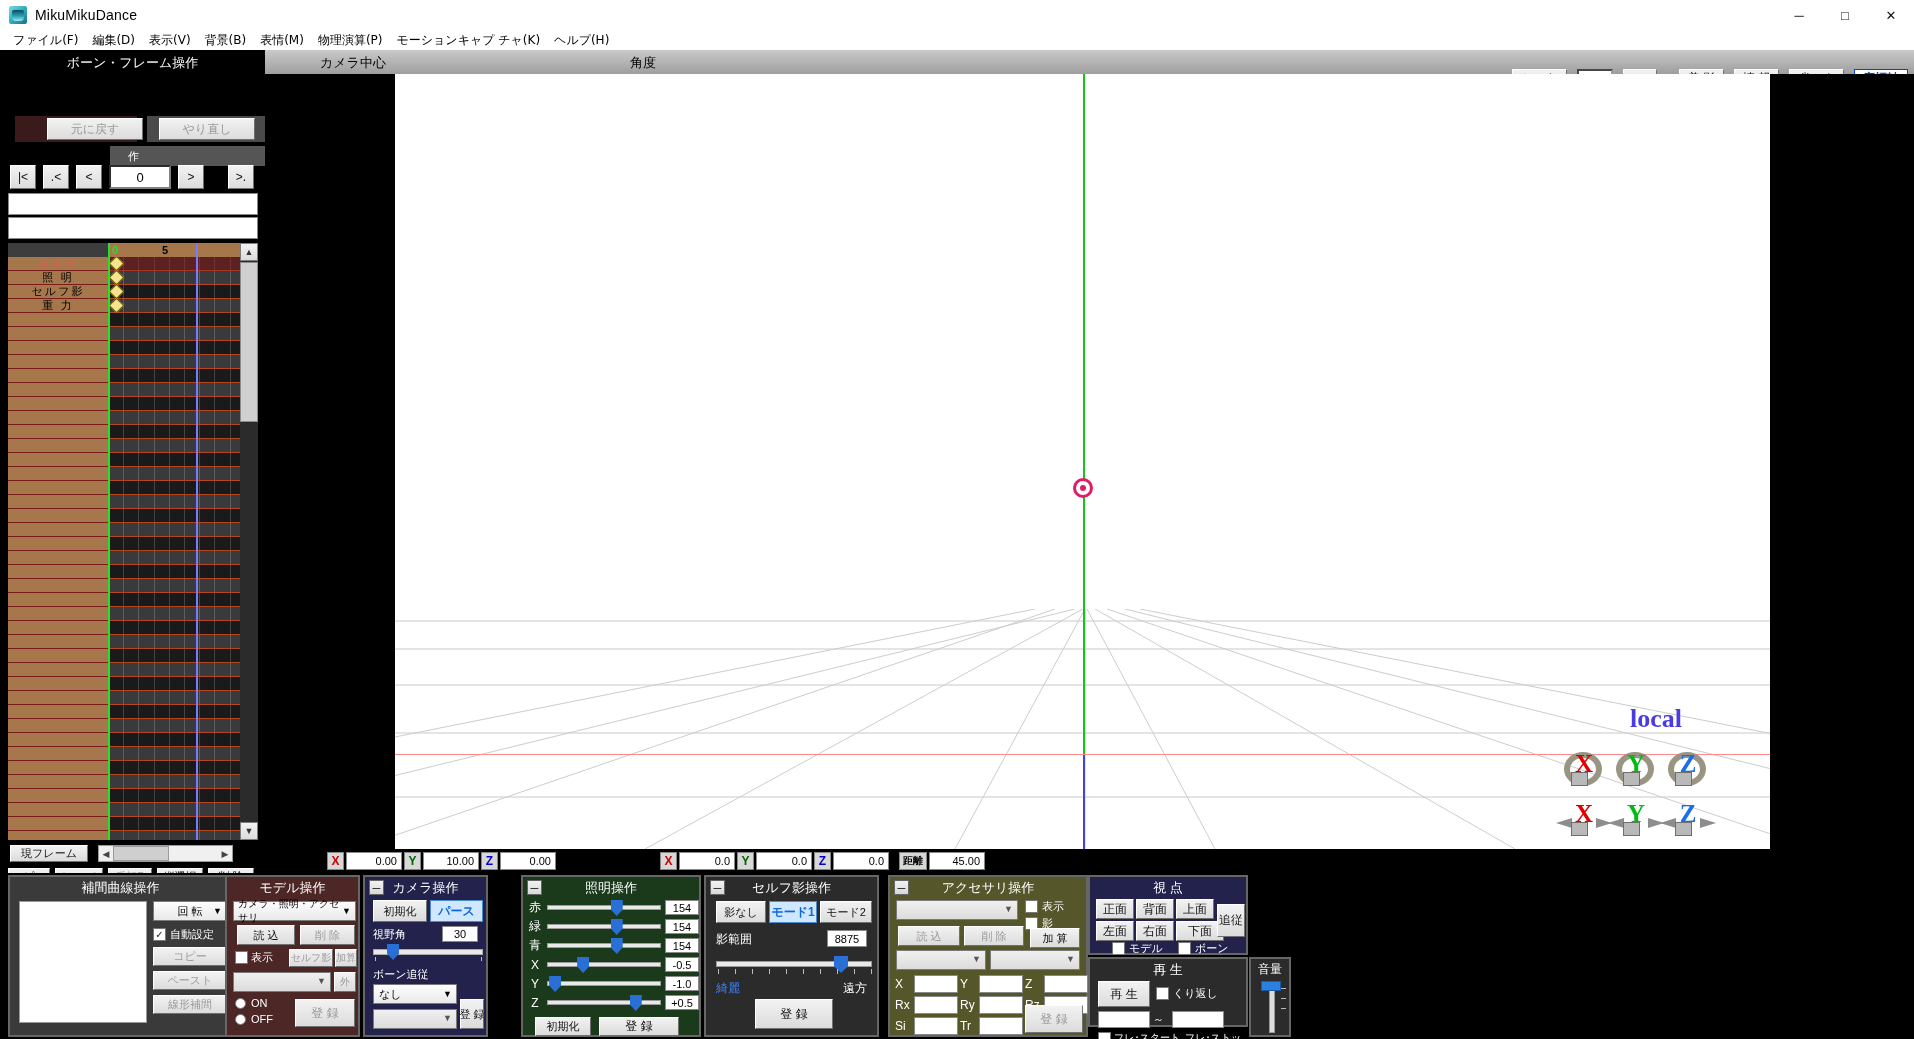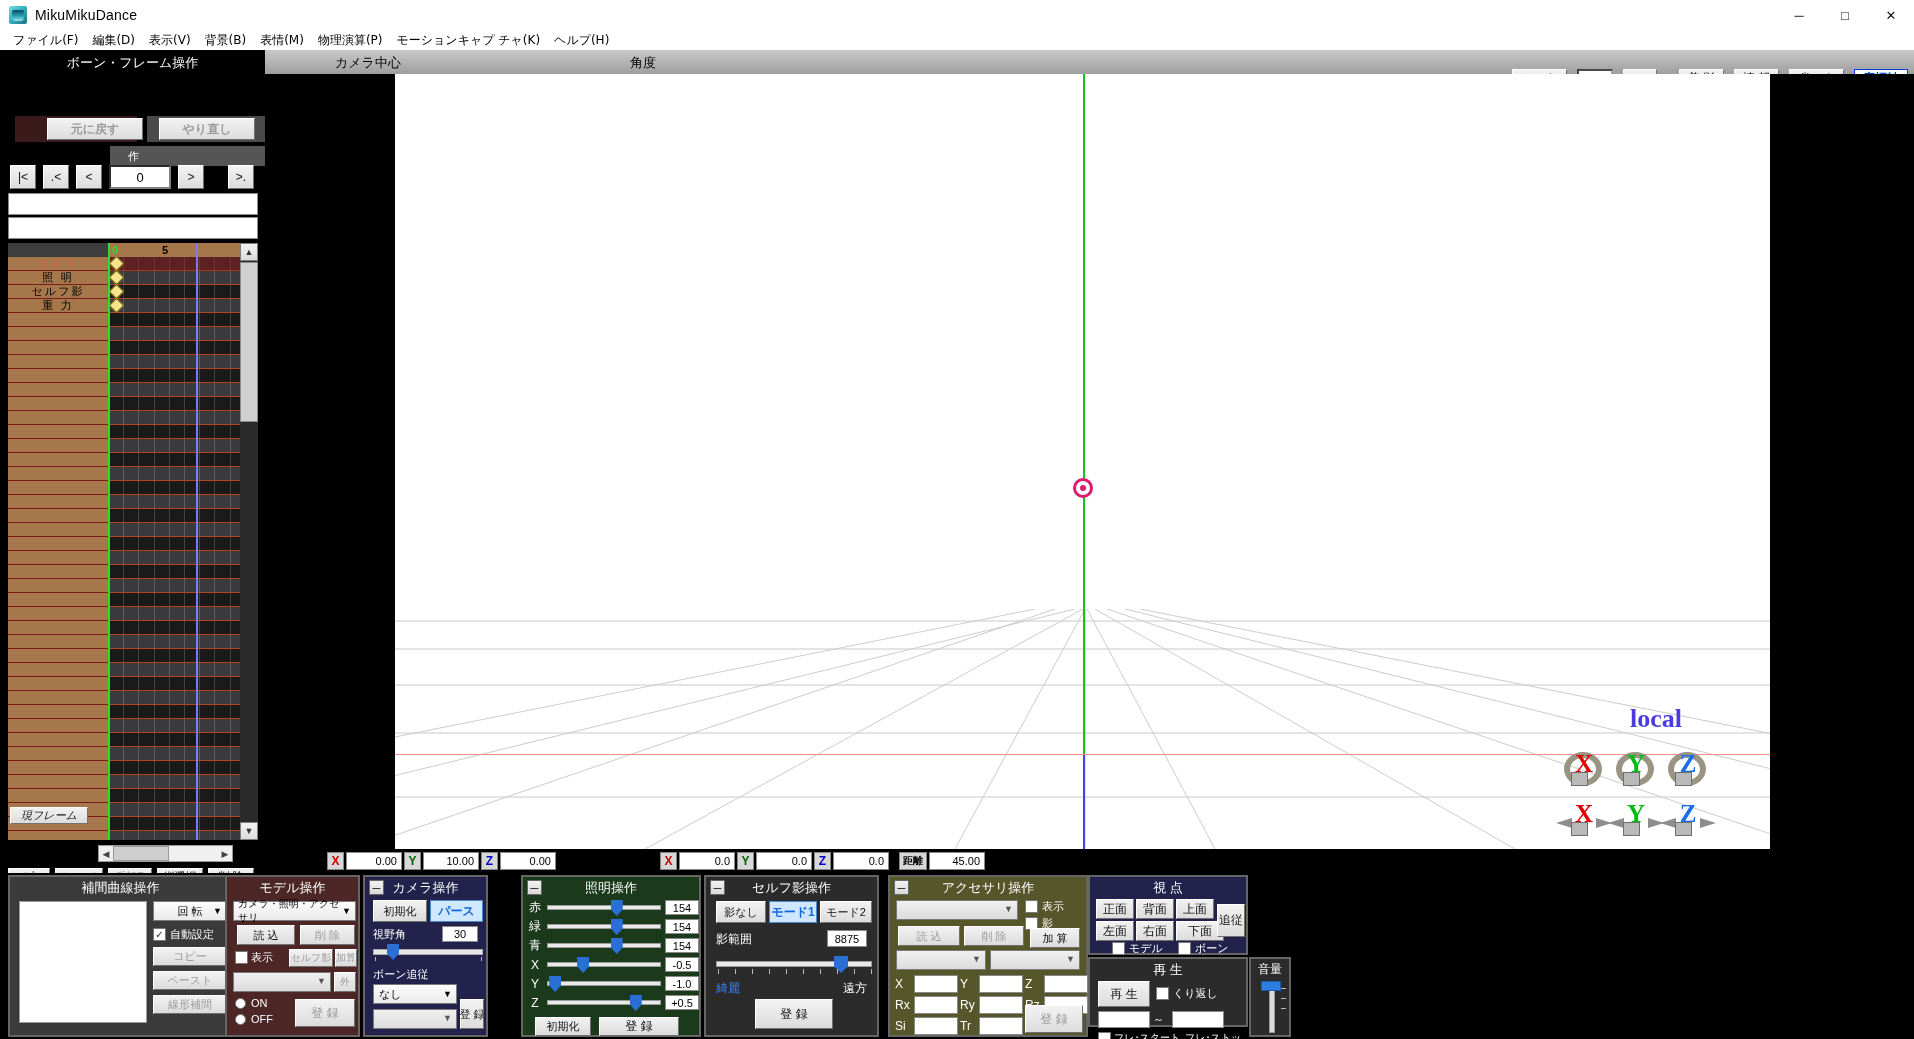--- a/index.html
+++ b/index.html
@@ -47,21 +47,21 @@
 
   
   .leftpanel {
     position: absolute; left: 0; top: 50px; width: 265px; height: 813px;
     background: #000;
   }
   .lp-title {
     position:absolute; left:0; top:4px; width:265px; text-align:center;
     color:#fff; font-size:13px; letter-spacing:0px;
   }
-  .undo-row { position:absolute; left:7px; top:68px; width:250px; height:24px;font-weight:bold; }
+  .undo-row { position:absolute; left:7px; top:68px; width:250px; height:24px; }
   .btn3d {
     background: linear-gradient(180deg,#f2f2f2,#dcdcdc);
     border: 1px solid #707070; border-top-color:#fff; border-left-color:#fff;
     color:#111; font-size:12px; display:flex; align-items:center; justify-content:center;
     text-align:center; white-space:nowrap;
   }
   .btn3d.dis { color:#9a9a9a; }
   .btn-undo { position:absolute; left:40px; top:0; width:96px; height:22px; }
   .btn-redo { position:absolute; left:152px; top:0; width:96px; height:22px; }
   .undo-bg-l { position:absolute; left:8px; top:-2px; width:122px; height:26px; background:#3a1a1a; }
@@ -110,21 +110,21 @@
   .tl-selrow   { position:absolute; left:0; right:0; top:0; height:14px; background:rgba(150,40,40,.55); }
   .tl-scroll { position:absolute; left:240px; top:193px; width:18px; height:597px; background:#2b2b2b; }
   .sb-up, .sb-dn {
     position:absolute; left:0; width:18px; height:18px;
     background:linear-gradient(180deg,#f2f2f2,#dcdcdc); border:1px solid #7d7d7d;
     display:flex;align-items:center;justify-content:center;font-size:9px;color:#333;
   }
   .sb-up { top:0; } .sb-dn { bottom:0; }
   .sb-thumb { position:absolute; left:0; top:19px; width:18px; height:160px; background:#d0d0d0; border:1px solid #8a8a8a;}
 
-  .curframe-btn { position:absolute; left:10px; top:757px; width:78px; height:17px; font-size:11px;font-style:italic; }
+  .curframe-btn { position:absolute; left:10px; top:795px; width:78px; height:17px; font-size:11px; }
   .hscroll { position:absolute; left:98px; top:795px; width:135px; height:17px; background:#f0f0f0; border:1px solid #9a9a9a; display:flex; align-items:center; justify-content:space-between;}
   .hs-arrow{ width:14px;height:15px;display:flex;align-items:center;justify-content:center;font-size:9px;color:#444;}
   .hs-thumb{ position:absolute; left:14px; width:56px; height:15px; background:#cfcfcf; border:1px solid #9a9a9a;}
 
   .editrow { position:absolute; left:8px; top:818px; width:250px; height:18px; display:flex; gap:5px;}
   .editbtn{ height:17px; font-size:11px; padding:0 4px;}
 
   .selcombo { position:absolute; left:8px; top:848px; width:78px; height:19px;
     background:linear-gradient(180deg,#fdfdfd,#eaeaea); border:1px solid #7a7a7a;
     display:flex;align-items:center;padding-left:5px;font-size:11px;color:#000;}
@@ -648,21 +648,21 @@
       <span class="cv">▼</span>
     </div>
     <div class="wbox-a"></div>
     <div class="wbox-b"></div>
     <div class="btn3d rangebtn">範囲選択</div>
     <div class="btn3d zoombtn dis">拡大縮小</div>
   </div>
 
   <div class="vp-head">
     <div class="vp-head-dark"></div>
-    <div class="vp-h-label" style="left:70px;font-family:Liberation Serif, serif;">カメラ中心</div>
+    <div class="vp-h-label" style="left:55px;font-family:Liberation Serif, serif;">カメラ中心</div>
     <div class="vp-h-label" style="left:365px;">角度</div>
     <div class="vp-tools">
       <div class="btn3d vtbtn">セット</div>
       <div class="vtnum">0</div>
       <div class="btn3d vtbtn">Go</div>
       <div class="btn3d vtbtn" style="margin-left:12px">美 影</div>
       <div class="btn3d vtbtn">情 報</div>
       <div class="btn3d vtbtn">省エネ</div>
       <div class="btn3d vtbtn active">座標軸</div>
     </div>

